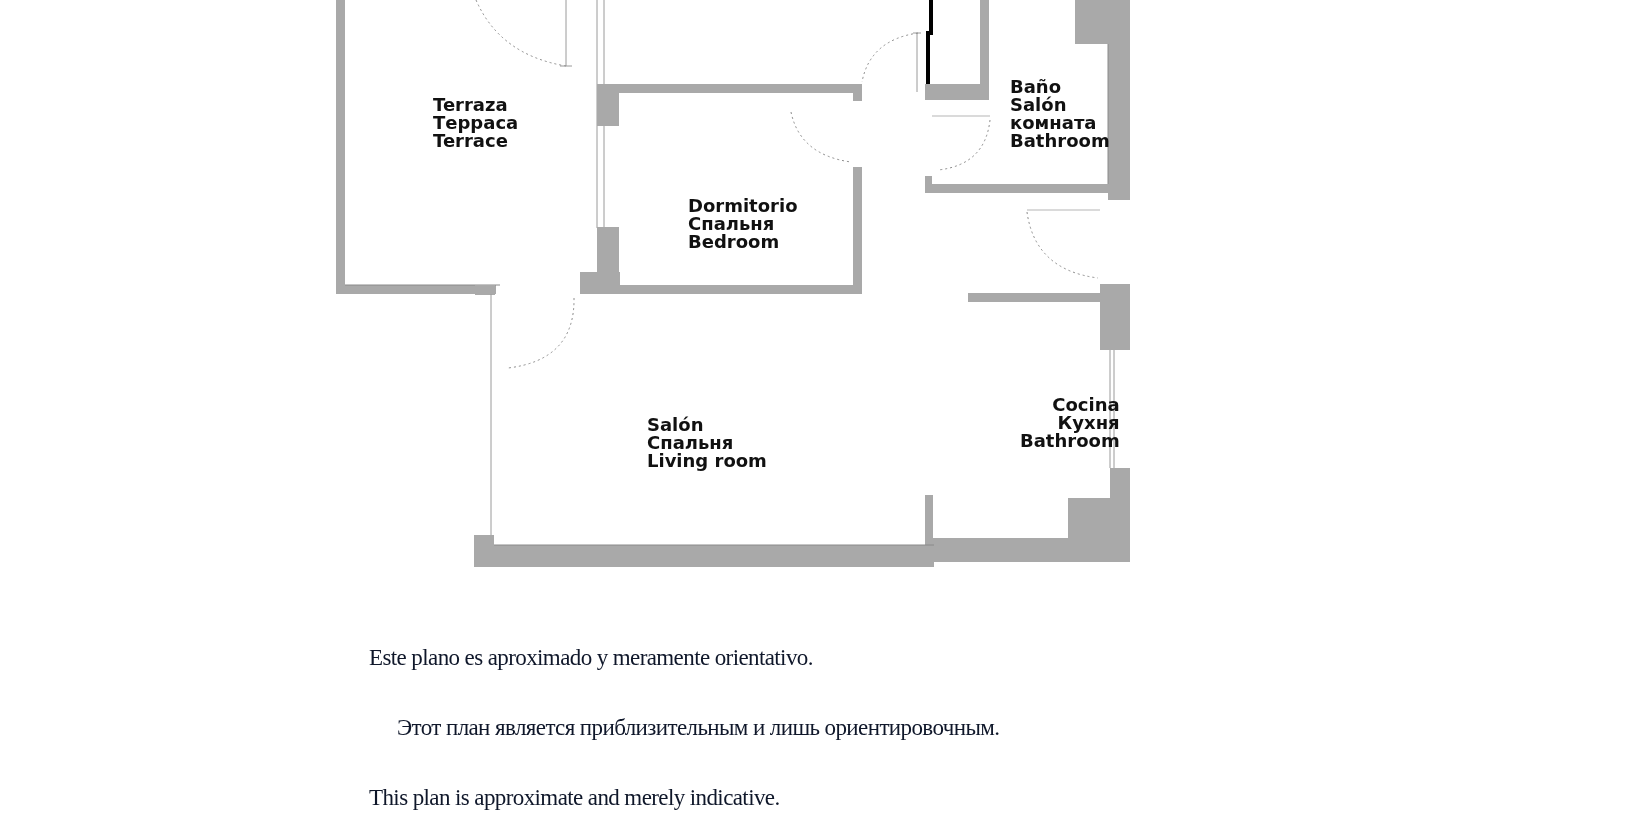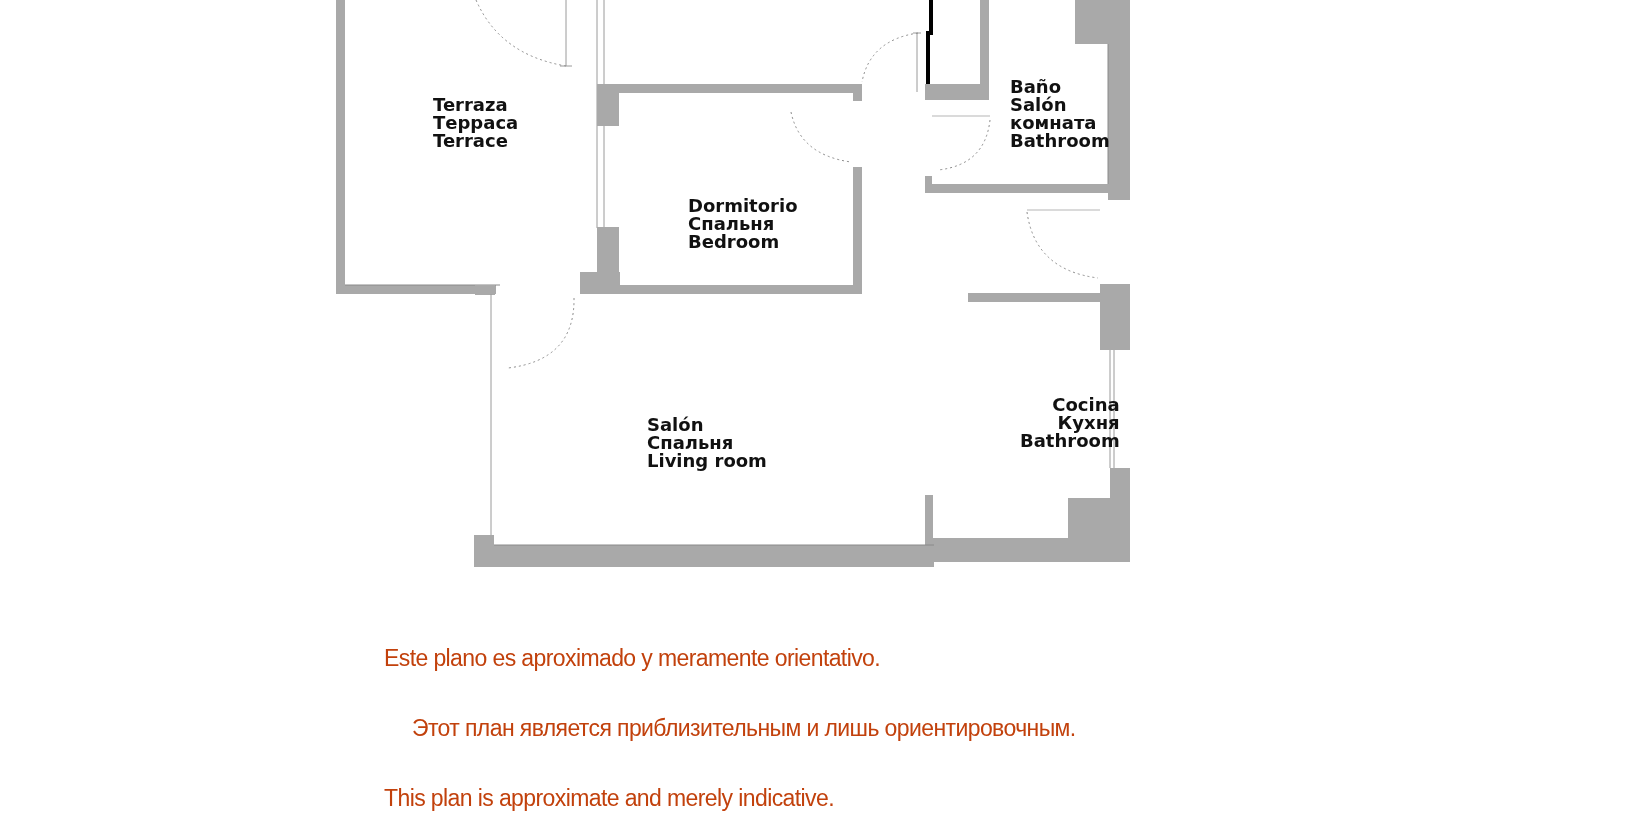--- a/index.html
+++ b/index.html
@@ -32,24 +32,24 @@
       font-family: "DejaVu Sans", sans-serif;
       font-weight: bold;
       font-size: 18px;
       line-height: 18px;
       color: #111;
       white-space: nowrap;
     }
     .room-label span { display: block; }
     .disclaimer {
       position: absolute;
-      left: 384px;
-      font-family: Liberation Sans, sans-serif;
+      left: 369px;
+      font-family: Liberation Serif, serif;
       font-size: 23px;
-      color: #c2410c;
+      color: #0f172a;
       letter-spacing: -0.6px;
       white-space: nowrap;
     }
   </style>
 </head>
 <body>
 
 <svg id="floorplan" viewBox="0 0 1638 580" xmlns="http://www.w3.org/2000/svg">
 
   <g>

